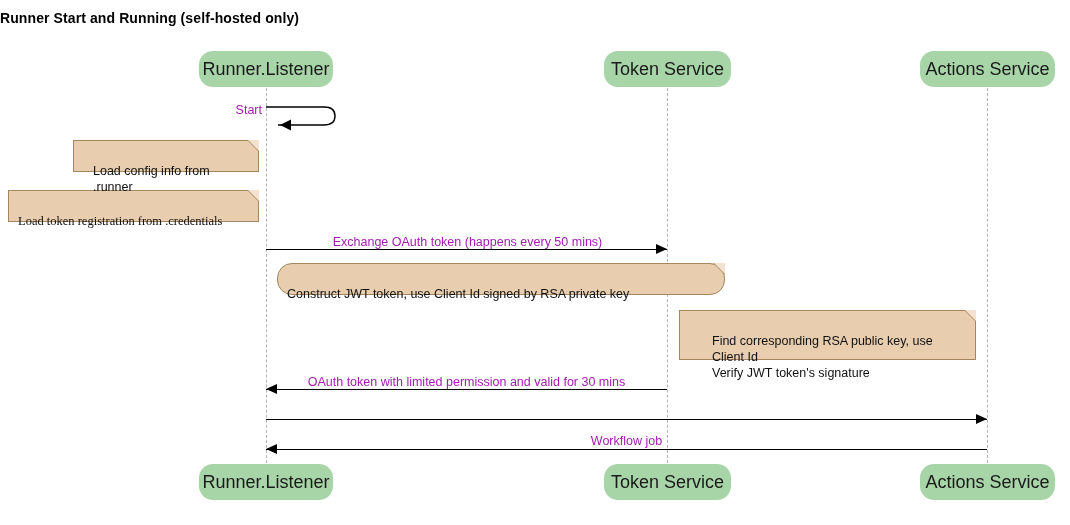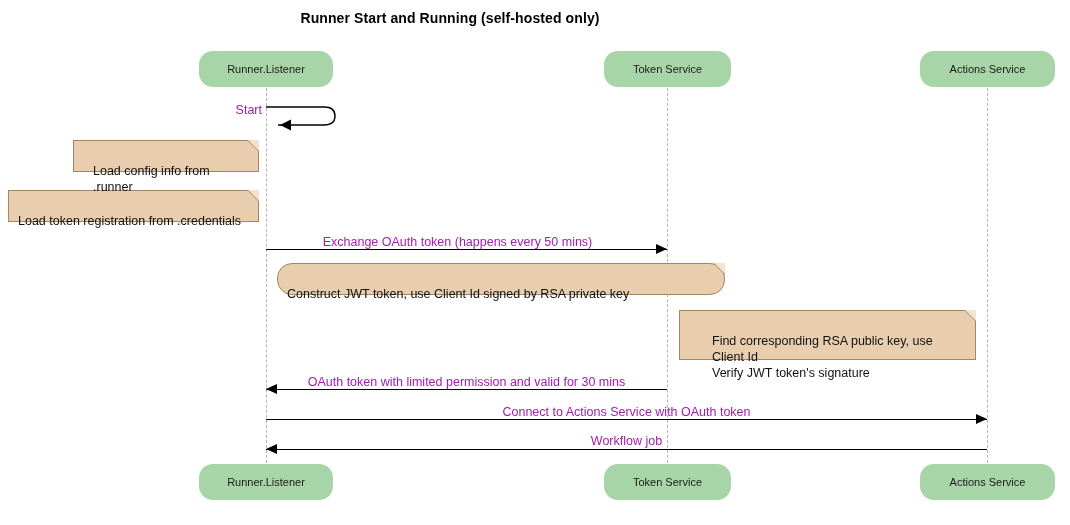--- a/index.html
+++ b/index.html
@@ -19,38 +19,38 @@
     position: absolute;
     left: 0; top: 0;
     width: 1070px;
     height: 525px;
   }
   .diagram-title {
     position: absolute;
     left: 0;
     top: 10px;
     width: 900px;
-    text-align: center;
+    text-align: left;
     font-size: 14px;
     font-weight: bold;
     color: #000000;
     letter-spacing: 0.1px;
   }
   
   .participant {
     position: absolute;
     background: #a8d5a8;
     border-radius: 14px;
     display: flex;
     align-items: center;
     justify-content: center;
     box-sizing: border-box;
   }
   .participant span {
-    font-size: 11px;
+    font-size: 18px;
     color: #1a1a1a;
     white-space: nowrap;
   }
   
   .lifeline {
     position: absolute;
     width: 0;
     border-left: 1px dashed #b4b4b4;
   }
   
@@ -151,41 +151,40 @@
   </div>
 
   <div class="msg-label" style="left:196px; top:103px; width:66px; text-align:right;">Start</div>
   <div class="self-loop" style="left:266px; top:103px;">
     <svg width="76" height="28" viewBox="0 0 76 28">
       <path d="M 0 4 L 58 4 Q 69 4 69 13 Q 69 22 58 22 L 12 22" fill="none" stroke="#000000" stroke-width="1.4"></path>
       <polygon points="14,22 25,16.5 25,27.5" fill="#000000"></polygon>
     </svg>
   </div>
 
-  <div class="msg-label" style="left:257px; top:235px; width:401px;">Exchange OAuth token (happens every 50 mins)</div>
+  <div class="msg-label" style="left:267px; top:235px; width:401px;">Exchange OAuth token (happens every 50 mins)</div>
   <div class="msg-line" style="left:266px; top:249px; width:401px;"></div>
   <div class="arrow-head arrow-right" style="left:656px; top:243.5px;"></div>
 
   <div class="msg-label" style="left:266px; top:375px; width:401px;">OAuth token with limited permission and valid for 30 mins</div>
   <div class="msg-line" style="left:266px; top:389px; width:401px;"></div>
   <div class="arrow-head arrow-left" style="left:266px; top:383.5px;"></div>
 
-  <div class="msg-label" style="left:266px; top:405px; width:721px;">Connect to Actions Service with OAuth token</div>
   <div class="msg-line" style="left:266px; top:419px; width:721px;"></div>
   <div class="arrow-head arrow-right" style="left:976px; top:413.5px;"></div>
 
   <div class="msg-label" style="left:266px; top:434px; width:721px;">Workflow job</div>
   <div class="msg-line" style="left:266px; top:449px; width:721px;"></div>
   <div class="arrow-head arrow-left" style="left:266px; top:443.5px;"></div>
 
   <div class="note" style="left:73px; top:140px; width:186px; height:32px;padding-left:19px;">
     <div class="note-inner">Load config info from .runner</div>
   </div>
 
-  <div class="note" style="left:8px; top:190px; width:251px; height:32px;">
+  <div class="note" style="left:8px; top:190px; width:251px; height:32px;font-family:Liberation Serif, serif;">
     <div class="note-inner">Load token registration from .credentials</div>
   </div>
 
   <div class="note" style="left:277px; top:263px; width:448px; height:32px;border-radius:15px;">
     <div class="note-inner">Construct JWT token, use Client Id signed by RSA private key</div>
   </div>
 
   <div class="note" style="left:679px; top:310px; width:297px; height:50px;padding-left:32px;">
     <div class="note-inner">Find corresponding RSA public key, use Client Id
 Verify JWT token's signature</div>

